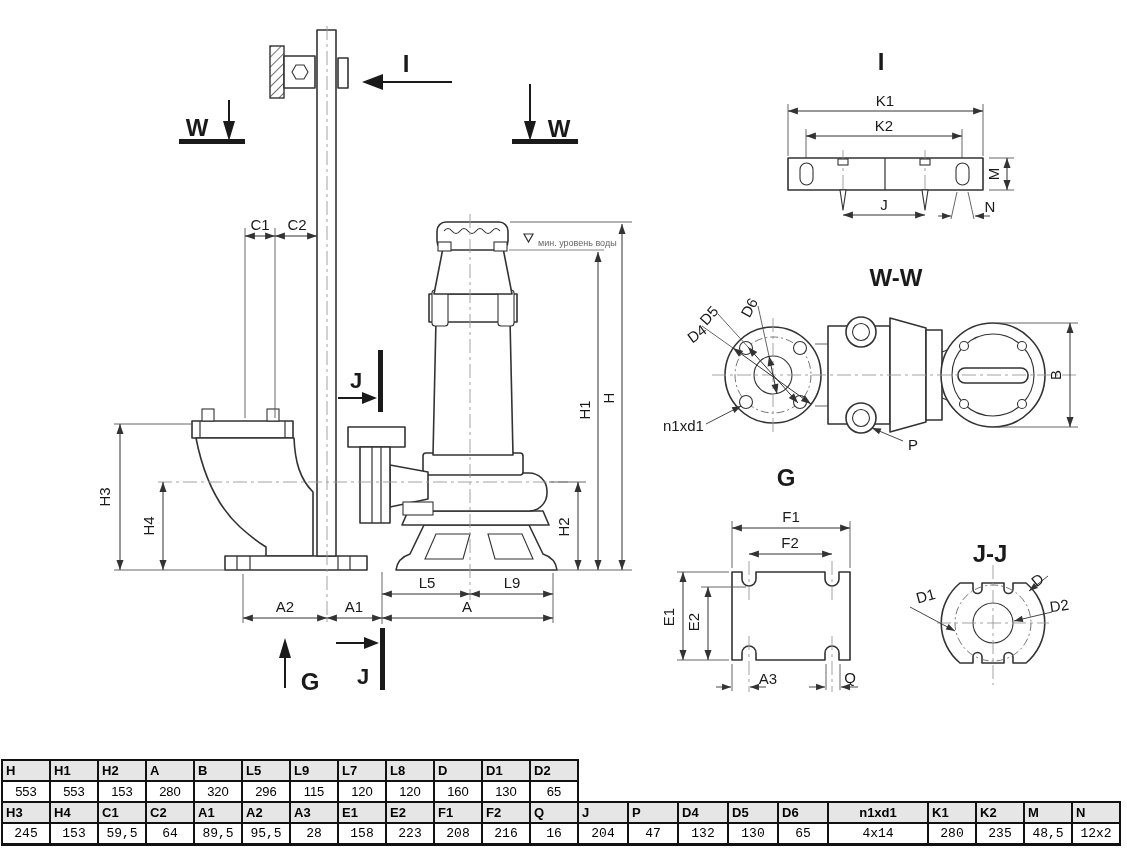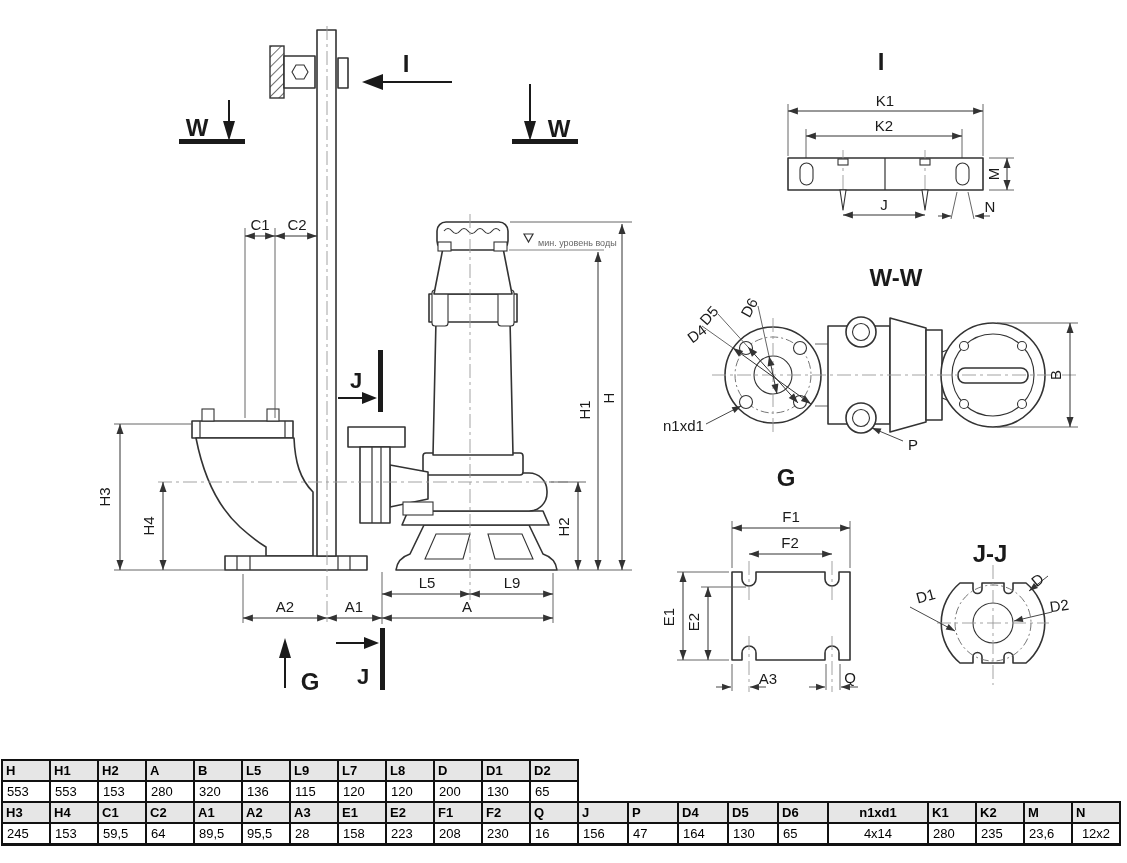--- a/index.html
+++ b/index.html
@@ -18,23 +18,23 @@
   .blk{fill:#1a1a1a;stroke:none;}
   .dl{font-size:15px;}
   .sec{font-size:24px;font-weight:bold;}
   .sec2{font-size:22px;font-weight:bold;}
   .note{font-size:9px;fill:#666;}
   .tblwrap{position:absolute;left:1px;top:759px;}
   table.dims{border-collapse:collapse;table-layout:fixed;}
   table.dims th,table.dims td{border:2px solid #111;height:19px;font-size:13px;
       line-height:19px;overflow:hidden;white-space:nowrap;}
   table.dims th{font-weight:bold;text-align:left;padding:0 3px;background:#e6e6e6;}
-  table.dims td{text-align:left;padding:0 4px;background:#fff;}
+  table.dims td{text-align:center;padding:0 4px;background:#fff;}
   table.dims td.ctr{text-align:center;}
-  table.dims tr:last-child th,table.dims tr:last-child td{border-bottom:3px solid #111;}
+  table.dims tr:last-child th,table.dims tr:last-child td{border-bottom:3px solid #111;font-family:Liberation Mono, monospace;}
   table.dims .nb{border:none;background:#fff;}
   col.c48{width:48px;}col.c50{width:50px;}col.c100{width:100px;}
 </style>
 </head>
 <body>
 
 <div class="canvas">
 
 <svg width="1127" height="758" viewBox="0 0 1127 758">
 <defs>
@@ -344,25 +344,25 @@
 <th>D1</th>
 <th>D2</th>
 <td class="nb" colspan="10"></td>
 </tr>
 <tr>
 <td>553</td>
 <td>553</td>
 <td>153</td>
 <td>280</td>
 <td>320</td>
-<td>136</td>
+<td>296</td>
 <td>115</td>
 <td>120</td>
 <td>120</td>
-<td>200</td>
+<td>160</td>
 <td>130</td>
 <td>65</td>
 <td class="nb" colspan="10"></td>
 </tr>
 <tr>
 <th>H3</th>
 <th>H4</th>
 <th>C1</th>
 <th>C2</th>
 <th>A1</th>
@@ -388,30 +388,30 @@
 <td>245</td>
 <td>153</td>
 <td>59,5</td>
 <td>64</td>
 <td>89,5</td>
 <td>95,5</td>
 <td>28</td>
 <td>158</td>
 <td>223</td>
 <td>208</td>
-<td>230</td>
+<td>216</td>
 <td>16</td>
-<td>156</td>
+<td>204</td>
 <td>47</td>
-<td>164</td>
+<td>132</td>
 <td>130</td>
 <td>65</td>
 <td class="ctr">4x14</td>
 <td>280</td>
 <td>235</td>
-<td>23,6</td>
+<td>48,5</td>
 <td class="ctr">12x2</td>
 </tr>
 </tbody>
       </table>
 </div>
 
 </div>
 
 </body></html>

